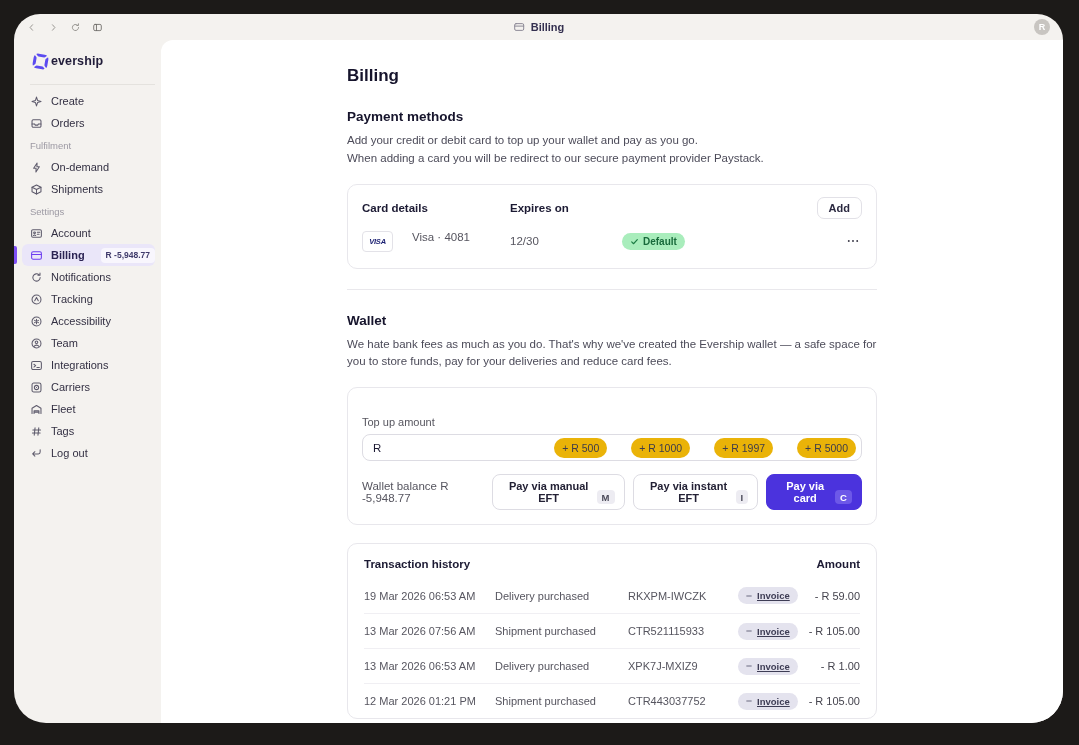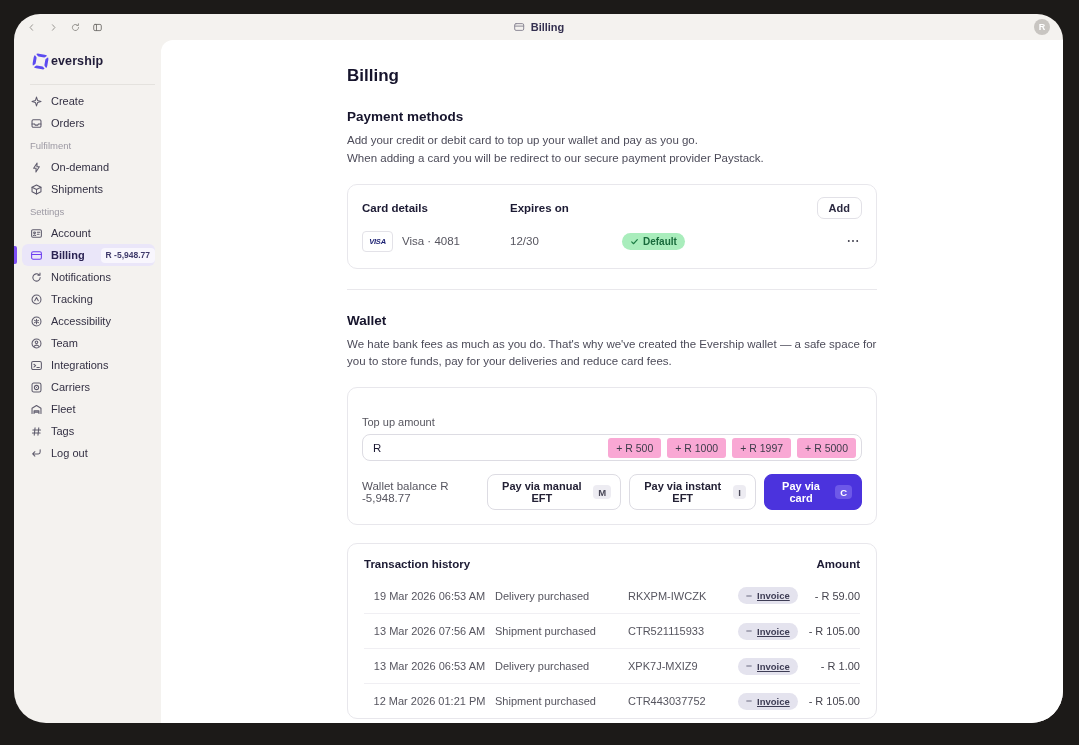--- a/index.html
+++ b/index.html
@@ -54,59 +54,59 @@
   .panel { border:1px solid #e8e7ec; border-radius:10px; background:#fff; margin-top:16px; }
 
   
   .card-panel { padding:12px 14px 16px; }
   .card-head { display:flex; align-items:center; font-size:11.5px; font-weight:bold; color:#1c1a33; }
   .col-card { width:148px; }
   .col-exp { flex:1; }
   .add-btn { border:1px solid #e2e1e7; border-radius:7px; padding:4px 11px; font-size:11px;
     font-weight:bold; color:#2b2940; background:#fff; cursor:pointer; }
   .card-row { display:flex; align-items:center; margin-top:12px; font-size:11.5px; color:#56555f; }
-  .card-name-cell { width:148px; display:flex; align-items:center; gap:9px; }
+  .card-name-cell { width:148px; display:flex; gap:19px; }
   .visa-badge { width:31px; height:21px; border:1px solid #e3e2e8; border-radius:4px; background:#fff;
     display:flex; align-items:center; justify-content:center; font-size:7.5px; font-weight:bold;
     font-style:italic; color:#1a1f71; letter-spacing:-.2px; }
   .card-exp-cell { width:112px; }
   .default-pill { display:inline-flex; align-items:center; gap:4px; background:#a9edbc;
     color:#186a3b; border-radius:999px; padding:3px 8px; font-size:10px; font-weight:bold; }
   .default-pill .ic { width:9px; height:9px; color:#1c7c44; }
   .dots-btn { margin-left:auto; width:18px; height:14px; color:#3a3948; cursor:pointer; }
 
   hr.block-sep { border:none; border-top:1px solid #e9e8ec; margin:20px 0 0; }
 
   
   .deposit-panel { padding:14px; margin-top:16px; }
   .deposit-title { font-size:11.5px; font-weight:bold; color:#1c1a33; }
   .field-label { font-size:11px; color:#57565f; margin-top:14px; }
   .input-row { margin-top:6px; border:1px solid #dddce3; border-radius:8px; height:27px;
     display:flex; align-items:center; padding:0 5px 0 10px; background:#fff; }
   .currency-prefix { font-size:11.5px; color:#1c1a33; flex:1; }
-  .chip { background:#f9a8d4; border-radius:3px; padding:4px 8px; font-size:10.5px;
-    color:#3d3c4a; margin-left:6px; white-space:nowrap; cursor:pointer; }
+  .chip { background:#eab308; border-radius:10px; padding:4px 8px; font-size:10.5px;
+    color:#3d3c4a; margin-left:24px; white-space:nowrap; cursor:pointer; }
   .deposit-footer { display:flex; align-items:center; margin-top:13px; }
   .balance { font-size:11.5px; color:#56555f; }
   .pay-btns { margin-left:auto; display:flex; gap:8px; }
-  .btn { display:inline-flex; align-items:center; gap:7px; border-radius:8px; padding:5px 9px;
+  .btn { display:inline-flex; align-items:flex-end; gap:1px; border-radius:8px; padding:5px 9px;
     font-size:11px; font-weight:bold; cursor:pointer; }
   .btn-outline { border:1px solid #dddce3; background:#fff; color:#232135; }
   .btn kbd { font-family:"Liberation Sans", sans-serif; background:#edecf2; border-radius:4px;
     font-size:9.5px; padding:1.5px 5px; color:#4a4958; font-weight:bold; }
   .btn-primary { background:#4b33dd; border:1px solid #4b33dd; color:#fff; }
   .btn-primary kbd { background:#6d58e8; color:#fff; }
 
   
   .tx-panel { padding:14px 16px 0; margin-top:18px; }
   .tx-head { display:flex; font-size:11.5px; font-weight:bold; color:#1c1a33; padding-bottom:8px; }
   .tx-head .amt-h { margin-left:auto; }
   .tx-row { display:flex; align-items:center; height:35px; font-size:11px; color:#56555f; }
   .tx-row + .tx-row { border-top:1px solid #f0eff3; }
-  .c-date { width:131px;text-align:center; }
+  .c-date { width:131px; }
   .c-type { width:133px; }
   .c-ref  { width:110px; }
   .inv-badge { display:inline-flex; align-items:center; gap:4px; background:#e4e3ee;
     border-radius:999px; padding:3px 8px 3px 7px; font-size:9.5px; font-weight:bold; color:#3e3d55; cursor:pointer;text-decoration:underline; }
   .inv-badge .ic { width:8px; height:8px; color:#6b6a80; }
   .c-amt { margin-left:auto; color:#45444e; }
 
   [data-icon] svg, .ic svg { width:100%; height:100%; display:block; }
 </style>
 </head>

